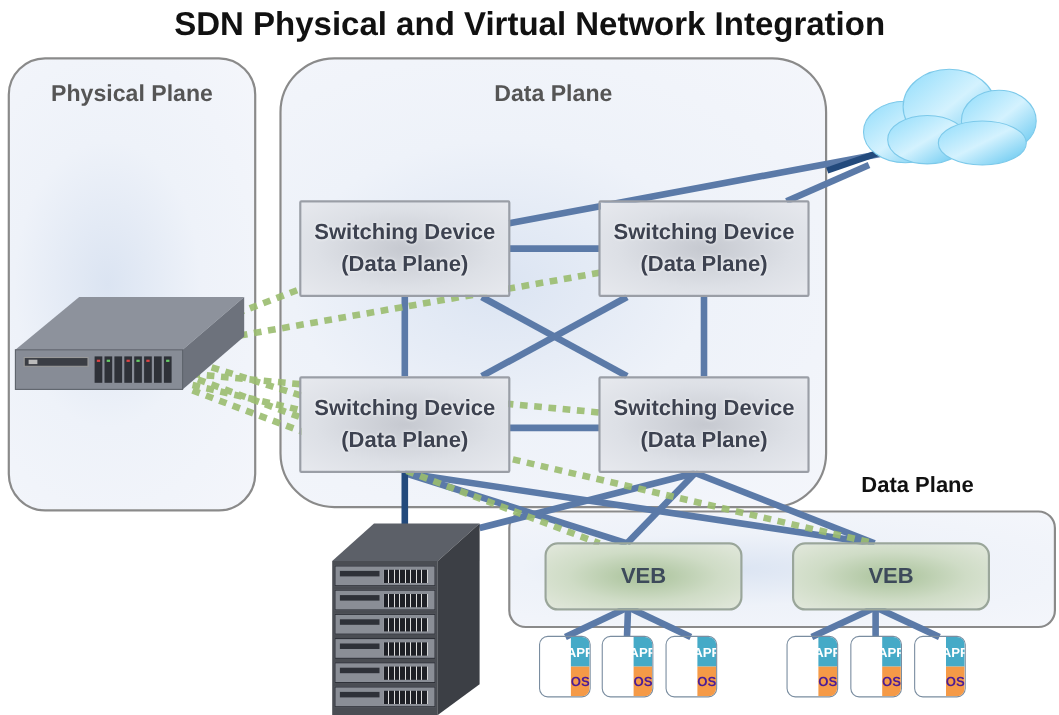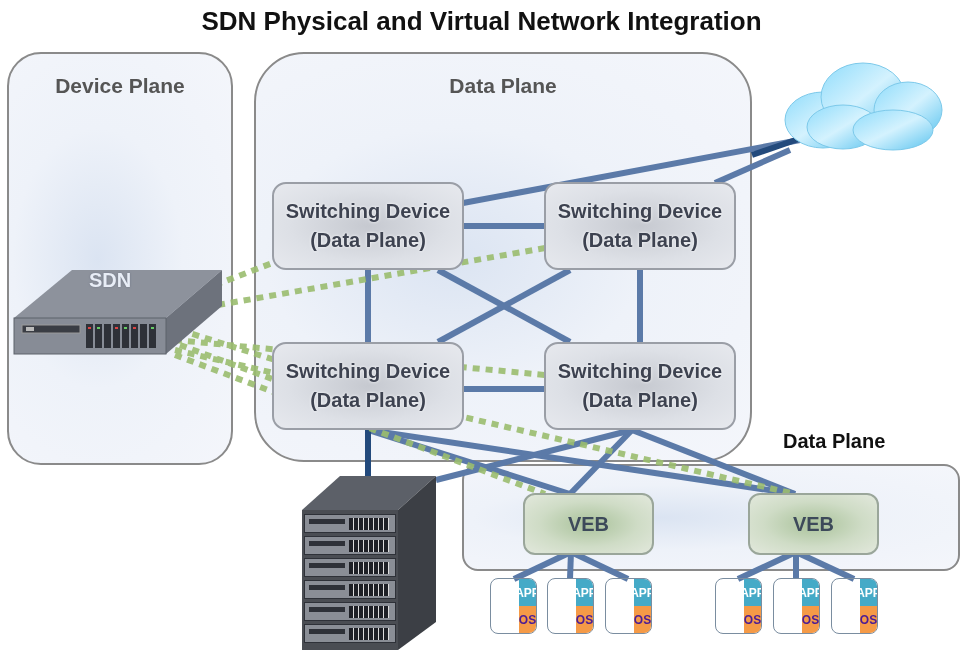--- a/index.html
+++ b/index.html
@@ -1,35 +1,35 @@
 <!DOCTYPE html>
 <html><head>
 <meta charset="utf-8">
 <style>
   html,body{margin:0;padding:0;background:#fff;}
   body{width:963px;height:650px;position:relative;overflow:hidden;font-family:"Liberation Sans",sans-serif;}
-  .title{position:absolute;left:0;width:963px;top:6px;text-align:center;font-size:26px;font-weight:bold;color:#111;}
+  .title{position:absolute;left:0;width:963px;top:6px;text-align:center;font-size:30px;font-weight:bold;color:#111;}
   .panel{position:absolute;border:2px solid #8a8a8a;background:radial-gradient(ellipse at 40% 50%,#dbe4f2 0%,#eef2f9 45%,#f4f6fb 100%);box-sizing:border-box;}
   .panel-label{position:absolute;left:0;right:0;text-align:center;font-size:21px;font-weight:bold;color:#555;}
-  .sw{position:absolute;width:192px;height:88px;border:2px solid #9a9ea6;border-radius:14px;box-sizing:border-box;background:radial-gradient(ellipse at center,#c6c9d0 0%,#dde0e6 60%,#e7e9ee 100%);display:flex;flex-direction:column;align-items:center;justify-content:center;font-size:20px;font-weight:bold;color:#3d4250;line-height:29px;text-shadow:0 0 3px #fff;}
-  .veb{position:absolute;width:131px;height:62px;border:2px solid #9aa69a;border-radius:12px;box-sizing:border-box;background:radial-gradient(ellipse at center,#a9c29a 0%,#cfdcc6 55%,#e2e8dc 100%);display:flex;align-items:center;justify-content:center;font-size:20px;font-weight:bold;color:#3d4a5a;margin-left:28px;}
+  .sw{position:absolute;width:192px;height:88px;border:2px solid #9a9ea6;border-radius:2px;box-sizing:border-box;background:radial-gradient(ellipse at center,#c6c9d0 0%,#dde0e6 60%,#e7e9ee 100%);display:flex;flex-direction:column;align-items:center;justify-content:center;font-size:20px;font-weight:bold;color:#3d4250;line-height:29px;text-shadow:0 0 3px #fff;}
+  .veb{position:absolute;width:180px;height:62px;border:2px solid #9aa69a;border-radius:12px;box-sizing:border-box;background:radial-gradient(ellipse at center,#a9c29a 0%,#cfdcc6 55%,#e2e8dc 100%);display:flex;align-items:center;justify-content:center;font-size:20px;font-weight:bold;color:#3d4a5a;}
   .vm{position:absolute;width:47px;height:56px;border-radius:8px;overflow:hidden;border:1px solid #7a8da0;box-sizing:border-box;padding-left:28px;}
   .vm .app{height:50%;background:#45aac7;color:#fff;font-size:12px;font-weight:bold;display:flex;align-items:center;justify-content:center;}
   .vm .os{height:50%;background:#f59a47;color:#4c1d95;font-size:12px;font-weight:bold;display:flex;align-items:center;justify-content:center;}
   svg.links{position:absolute;left:0;top:0;}
   .ctrl-text{position:absolute;left:40px;top:266px;width:140px;text-align:center;font-size:20px;font-weight:bold;color:#e8edf6;line-height:28px;text-shadow:0 0 2px #6a7080;}
   .dp2-label{position:absolute;left:783px;top:430px;font-size:20px;font-weight:bold;color:#111;}
 </style>
 </head>
 <body>
 
 <div class="title">SDN Physical and Virtual Network Integration</div>
 
 <div class="panel" style="left:7px;top:52px;width:226px;height:413px;border-radius:34px;">
-  <div class="panel-label" style="top:20px;">Device Plane</div>
+  <div class="panel-label" style="top:20px;">Physical Plane</div>
 </div>
 
 <div class="panel" style="left:254px;top:52px;width:498px;height:410px;border-radius:50px;">
   <div class="panel-label" style="top:20px;">Data Plane</div>
 </div>
 
 <div class="panel" style="left:462px;top:464px;width:498px;height:107px;border-radius:16px;"></div>
 <div class="dp2-label">Data Plane</div>
 
 <svg class="links" width="963" height="650">
@@ -107,21 +107,20 @@
       <rect x="103" y="61" width="3" height="2"></rect>
       <rect x="121" y="61" width="3" height="2"></rect>
   </g>
   <g fill="#6c6">
     <rect x="85" y="61" width="3" height="2"></rect>
       <rect x="112" y="61" width="3" height="2"></rect>
       <rect x="139" y="61" width="3" height="2"></rect>
   </g>
 </svg>
 <div class="ctrl-text">
-  <div>SDN</div>
 </div>
 
 <svg style="position:absolute;left:773px;top:55px;" width="180" height="100">
   <defs>
     <linearGradient id="cg" x1="0" y1="0" x2="1" y2="1">
       <stop offset="0" stop-color="#8fdcfb"></stop>
         <stop offset="0.5" stop-color="#d4f2fe"></stop>
         <stop offset="1" stop-color="#5cc4ef"></stop>
     </linearGradient>
   </defs>

